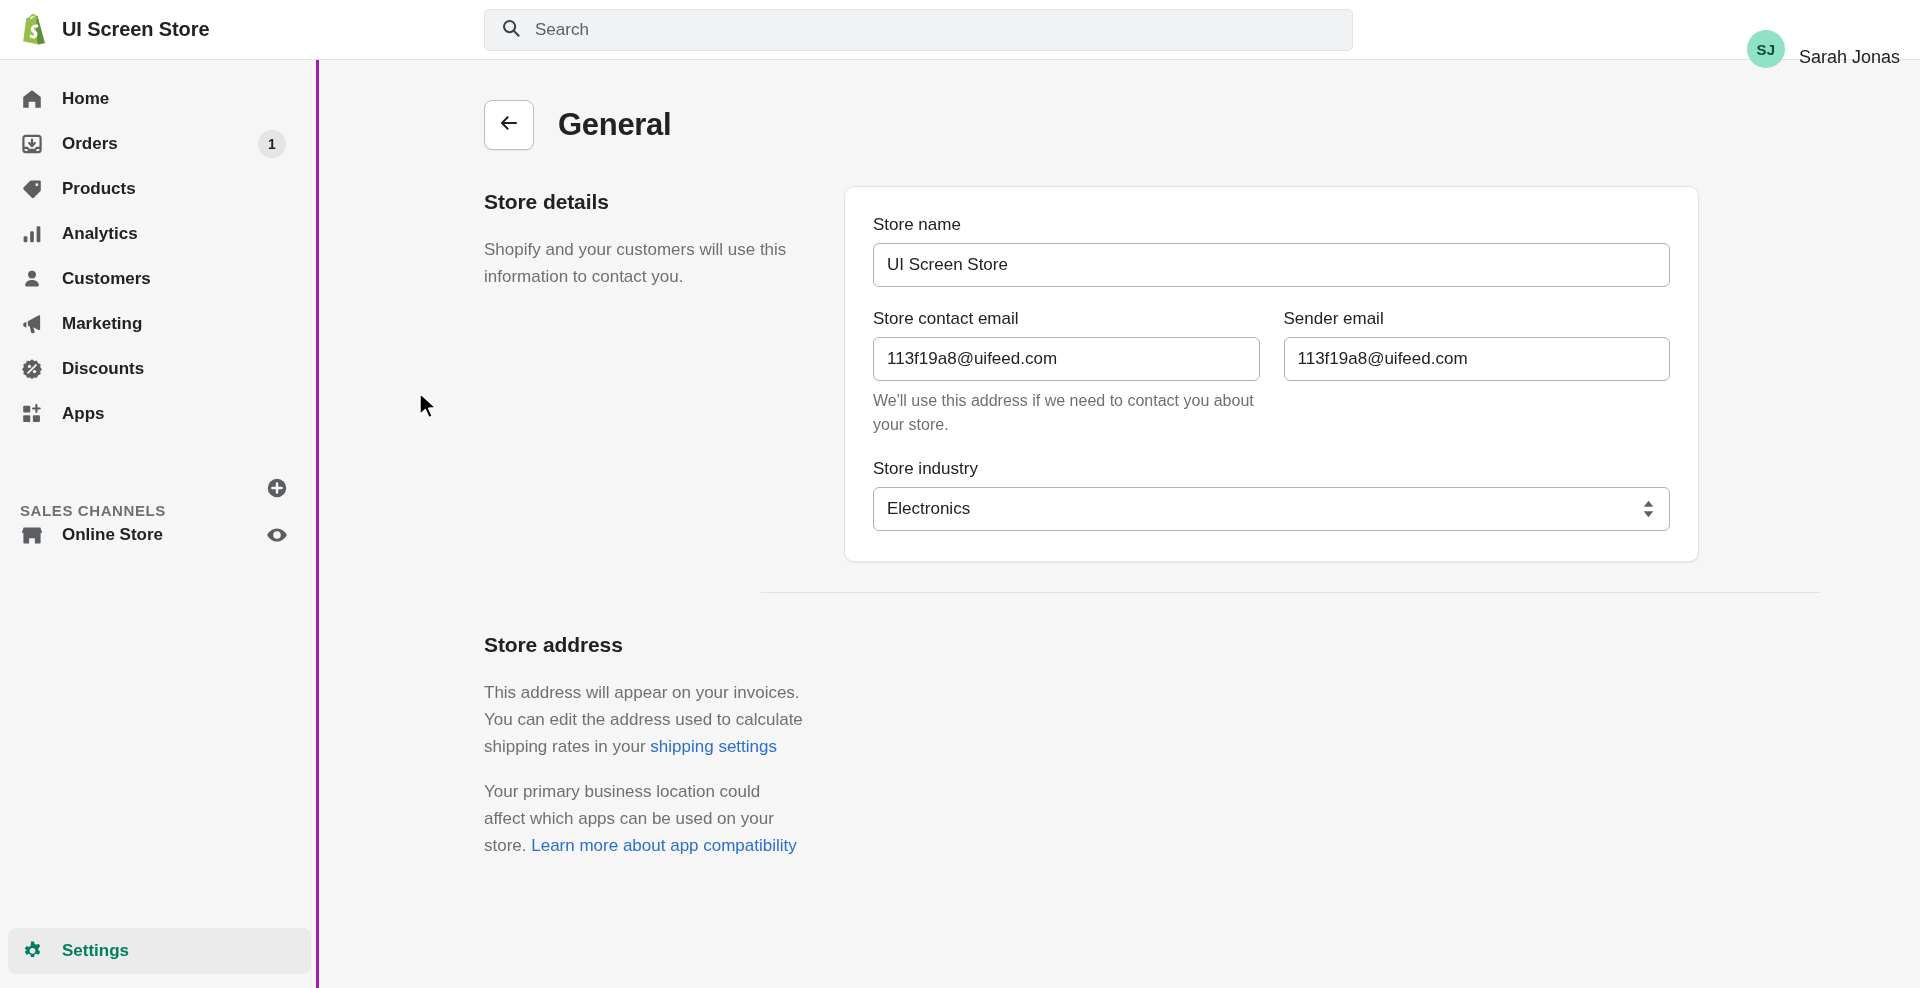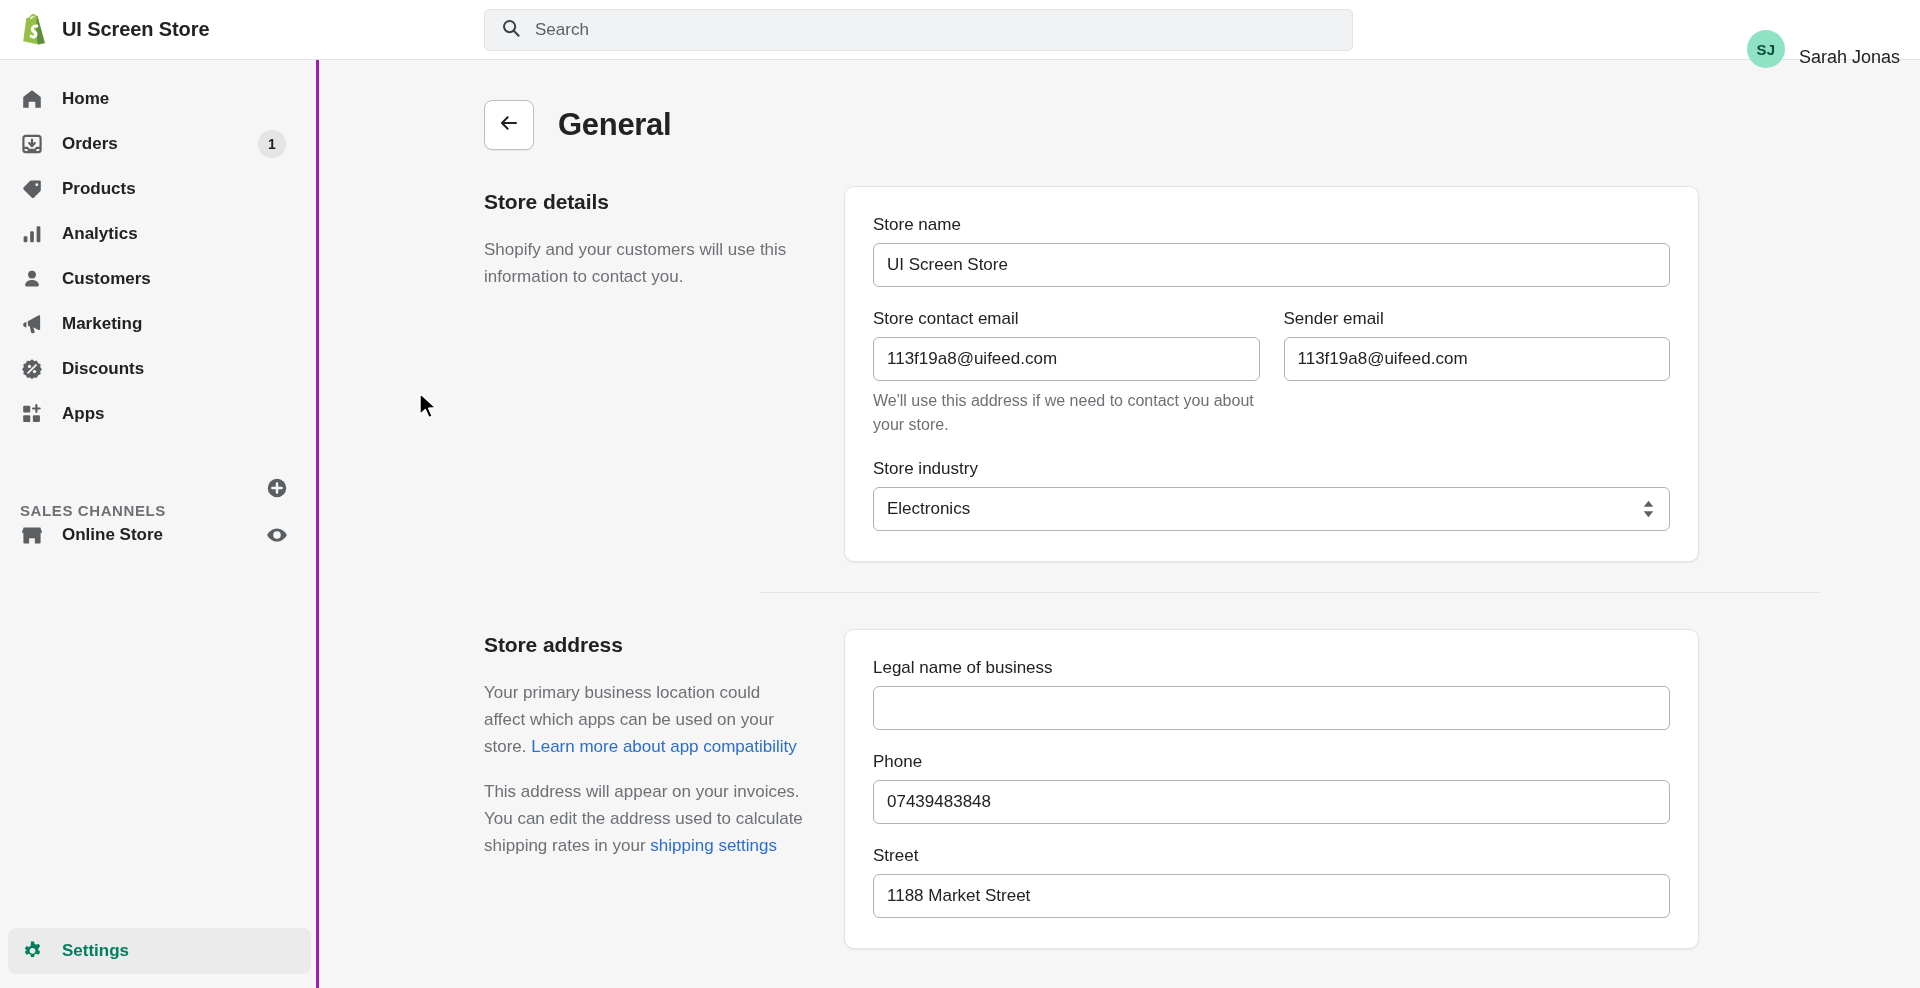--- a/index.html
+++ b/index.html
@@ -470,38 +470,24 @@
         </div>
       </div>
     </div>
   </div>
 
   <div class="divider"></div>
 
   <div class="section-row">
     <div class="section-left">
       <h2>Store address</h2>
+      <p><span>This address will appear on your invoices. You can edit the address used to calculate shipping rates in your </span><span class="link">shipping settings</span></p>
       <p><span>Your primary business location could affect which apps can be used on your store. </span><span class="link">Learn more about app compatibility</span></p>
-      <p><span>This address will appear on your invoices. You can edit the address used to calculate shipping rates in your </span><span class="link">shipping settings</span></p>
-    </div>
-
-    <div class="card">
-      <div class="field">
-        <label class="field-label">Legal name of business</label>
-        <input class="input" type="text" value="" style="">
-      </div>
-      <div class="field">
-        <label class="field-label">Phone</label>
-        <input class="input" type="text" value="07439483848" style="">
-      </div>
-      <div class="field">
-        <label class="field-label">Street</label>
-        <input class="input" type="text" value="1188 Market Street" style="">
-      </div>
-    </div>
+    </div>
+
   </div>
 </div>
 
 <div class="cursor">
   <svg width="22" height="30" viewBox="0 0 22 30" aria-hidden="true">
     <path d="M2 1.5L2 22.5L7.3 17.6L10.9 25.6L14.2 24.1L10.6 16.3L17.6 15.8Z" fill="#000" stroke="#fff" stroke-width="1.4" stroke-linejoin="round"></path>
   </svg>
 </div>
 
 </body></html>

